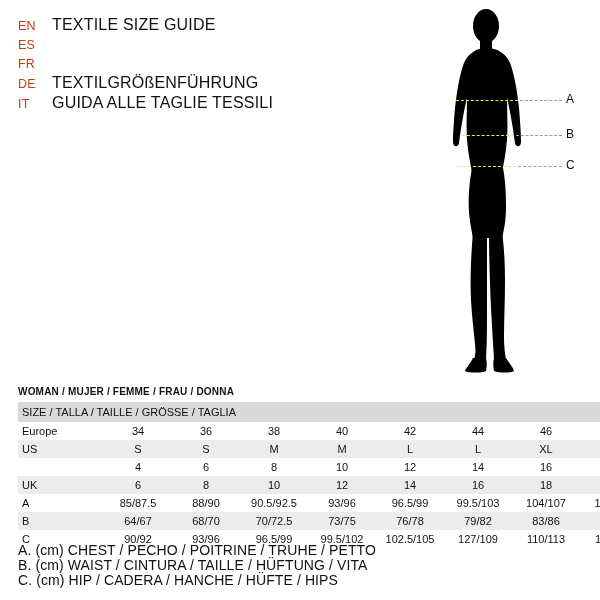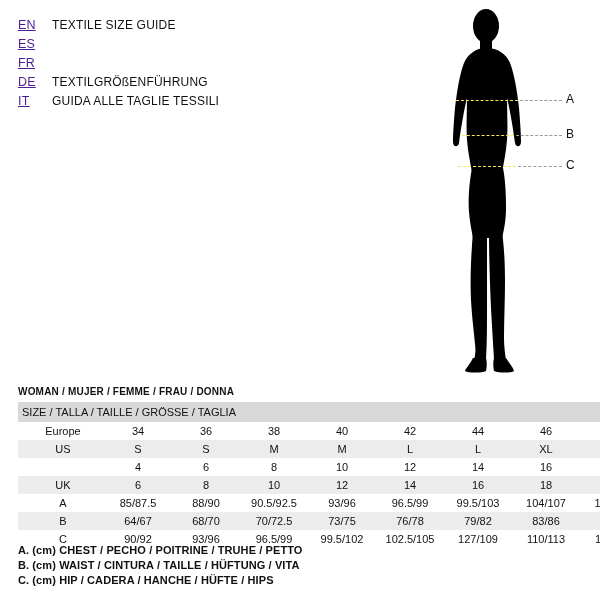--- a/index.html
+++ b/index.html
@@ -27,25 +27,24 @@
     display: flex;
     align-items: baseline;
     line-height: 18px;
     margin-bottom: 1px;
   }
   .lang-code {
     width: 34px;
     flex: 0 0 34px;
     font-size: 12.5px;
     letter-spacing: 0.2px;
-    color: #4c1d95;
-    text-decoration: underline;
+    color: #c2410c;
   }
   .lang-text {
-    font-size: 12px;
+    font-size: 16px;
     letter-spacing: 0.2px;
     color: #111;
   }
 
   
   .figure-area {
     position: absolute;
     top: 0;
     left: 420px;
     width: 180px;
@@ -89,21 +88,21 @@
     font-size: 11px;
   }
   table.size-table td {
     padding: 2px 0 2px 0;
     text-align: center;
     color: #111;
     font-size: 11px;
     line-height: 14px;
   }
   table.size-table td.label-col {
-    text-align: center;
+    text-align: left;
     padding-left: 4px;
   }
   tr.header-row td {
     background: #d9d9d9;
     font-weight: normal;
     text-align: left;
     padding-left: 4px;
     font-size: 11px;
     height: 16px;
   }
@@ -115,22 +114,22 @@
   col.cx { width: 68px; }
 
   
   .legend {
     position: absolute;
     left: 18px;
     top: 543px;
     width: 500px;
   }
   .legend-row {
-    font-size: 11px;
-    font-weight: bold;
+    font-size: 14px;
+    font-weight: normal;
     line-height: 15px;
     letter-spacing: 0.1px;
     color: #111;
   }
 </style>
 </head>
 <body>
 
 <div class="lang-block">
   <div class="lang-row">

